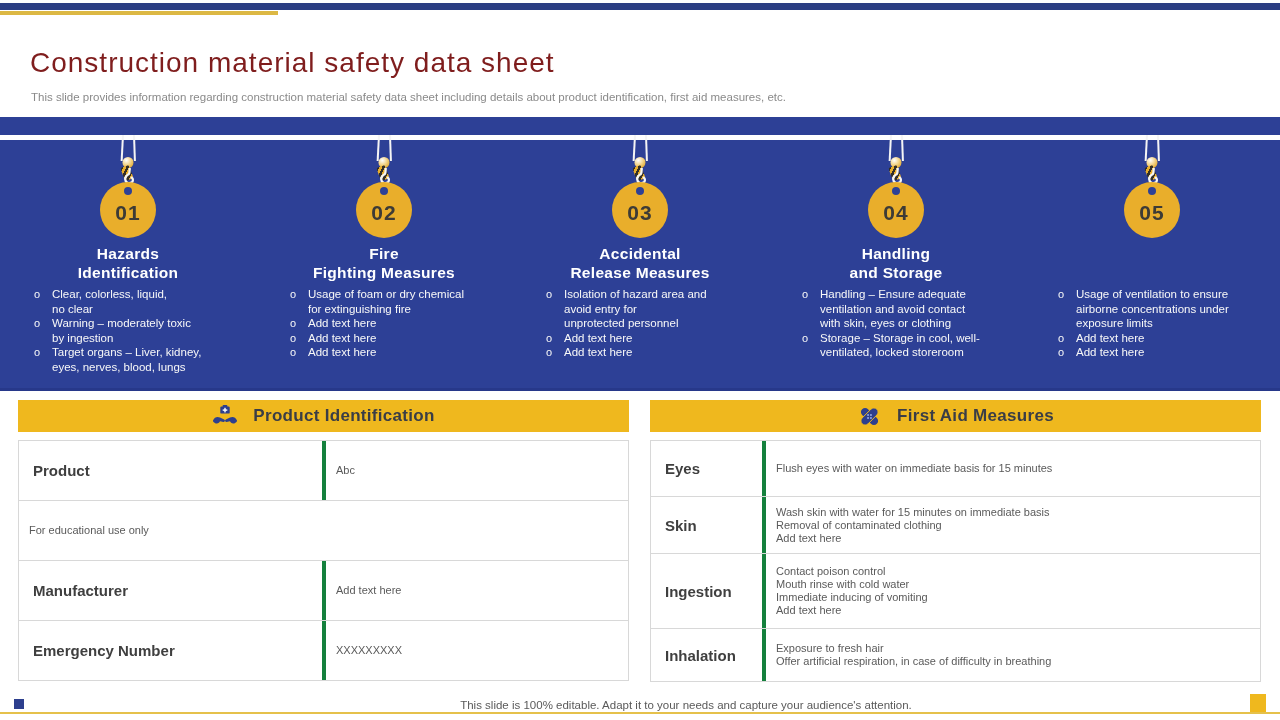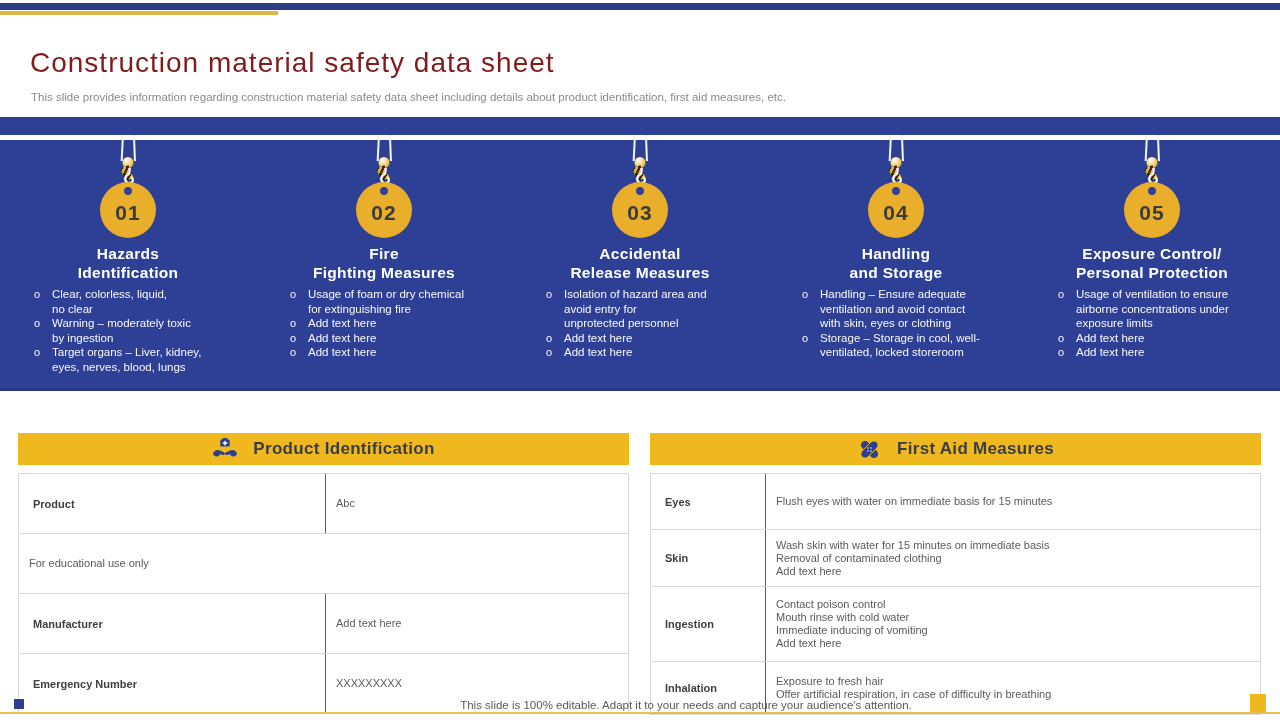--- a/index.html
+++ b/index.html
@@ -42,28 +42,28 @@
              font-size:15.5px;font-weight:700;line-height:19px;white-space:pre-line;letter-spacing:.3px;}
   .tag-bullets{position:absolute;top:147px;left:34px;right:8px;margin:0;padding:0;list-style:none;}
   .tag-bullets li{display:flex;color:#f8f8f8;font-size:11.5px;line-height:14.5px;margin-bottom:0;}
   .bullet-marker{flex:0 0 18px;color:#f8f8f8;font-size:11px;}
   .bullet-text{white-space:pre-line;}
 
   
   .table-card{position:absolute;top:400px;width:611px;}
   .table-card.left{left:18px;}
   .table-card.right{left:650px;}
-  .table-header{height:32px;background:#efb81e;display:flex;align-items:center;justify-content:center;gap:15px;margin-top:33px;}
+  .table-header{height:32px;background:#efb81e;display:flex;align-items:center;justify-content:center;gap:15px;}
   .table-header h2{margin:0;font-size:17px;font-weight:700;color:#3a3d46;letter-spacing:.3px;}
   .hdr-icon{display:flex;align-items:center;}
   .table-grid{margin-top:8px;border:1px solid #d8d8d8;background:#fff;}
   .trow{display:flex;border-bottom:1px solid #d8d8d8;}
   .trow:last-child{border-bottom:none;}
-  .tlabel{display:flex;align-items:center;font-weight:700;color:#3f3f3f;font-size:11px;
-          border-right:1px solid #15803d;box-sizing:border-box;padding-left:14px;}
+  .tlabel{display:flex;align-items:center;font-weight:700;color:#3f3f3f;font-size:15px;
+          border-right:4px solid #15803d;box-sizing:border-box;padding-left:14px;}
   .tvalue{display:flex;align-items:center;color:#5a5a5a;font-size:11px;line-height:13px;
           padding:8px 10px 8px 10px;white-space:pre-line;box-sizing:border-box;}
   .left .tlabel{width:308px;}
   .left .tvalue{width:303px;}
   .left .trow{height:59px;}
   .right .tlabel{width:115px;}
   .right .tvalue{width:494px;}
   .row-h55{min-height:55px;}  .row-h56{min-height:56px;}
   .row-h74{min-height:74px;}  .row-h52{min-height:52px;}
 
@@ -233,22 +233,20 @@
         <div class="ball"></div>
         <div class="shank"></div>
         <svg class="hook-curve" width="14" height="22" viewBox="0 0 14 22">
             <path d="M7 0 C7 4 7 5 6.2 6 C4.5 7.2 2.5 8.2 2.5 11 C2.5 14.5 6.2 16.2 8.8 14.6 C10.8 13.3 10.6 10.6 9 9.6" fill="none" stroke="#f6f6f6" stroke-width="2.3" stroke-linecap="round"></path>
           </svg>
       </div>
       <div class="tag-circle">
         <div class="tag-hole"></div>
         <span class="tag-number">05</span>
       </div>
-      <h3 class="tag-title">Exposure Control/
-Personal Protection</h3>
       <ul class="tag-bullets">
         <li>
             <span class="bullet-marker">o</span>
             <span class="bullet-text">Usage of ventilation to ensure
 airborne concentrations under
 exposure limits</span>
           </li>
         <li>
             <span class="bullet-marker">o</span>
             <span class="bullet-text">Add text here</span>

